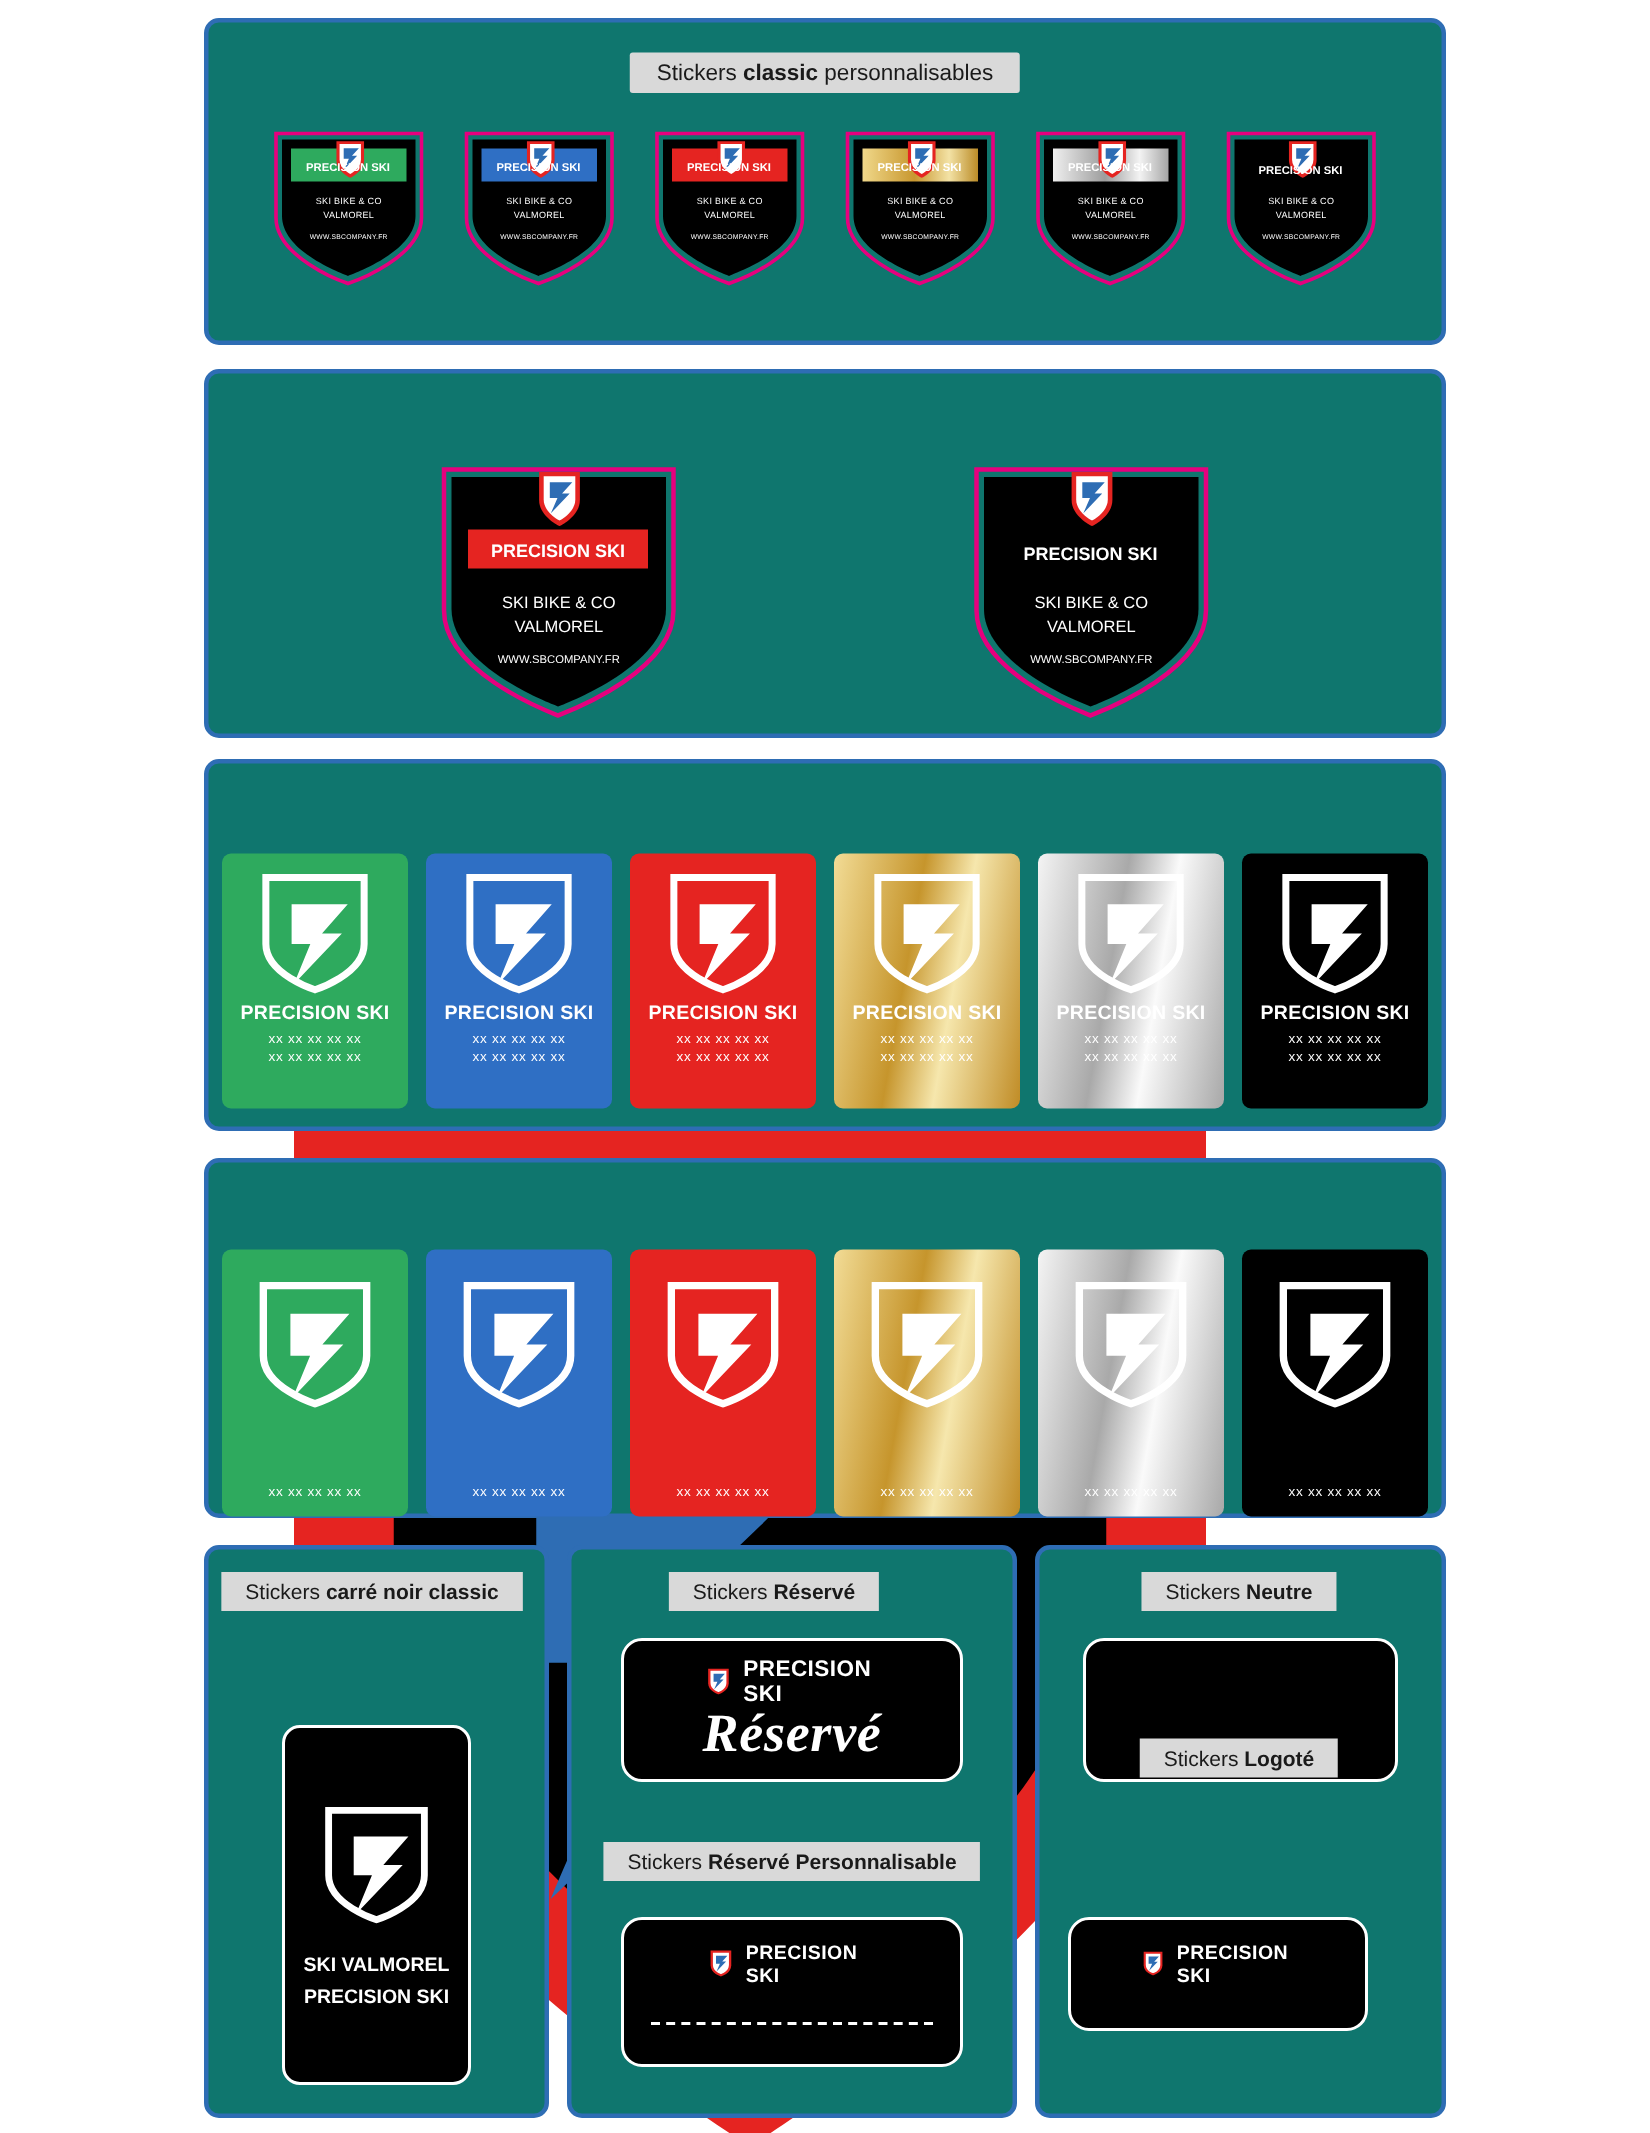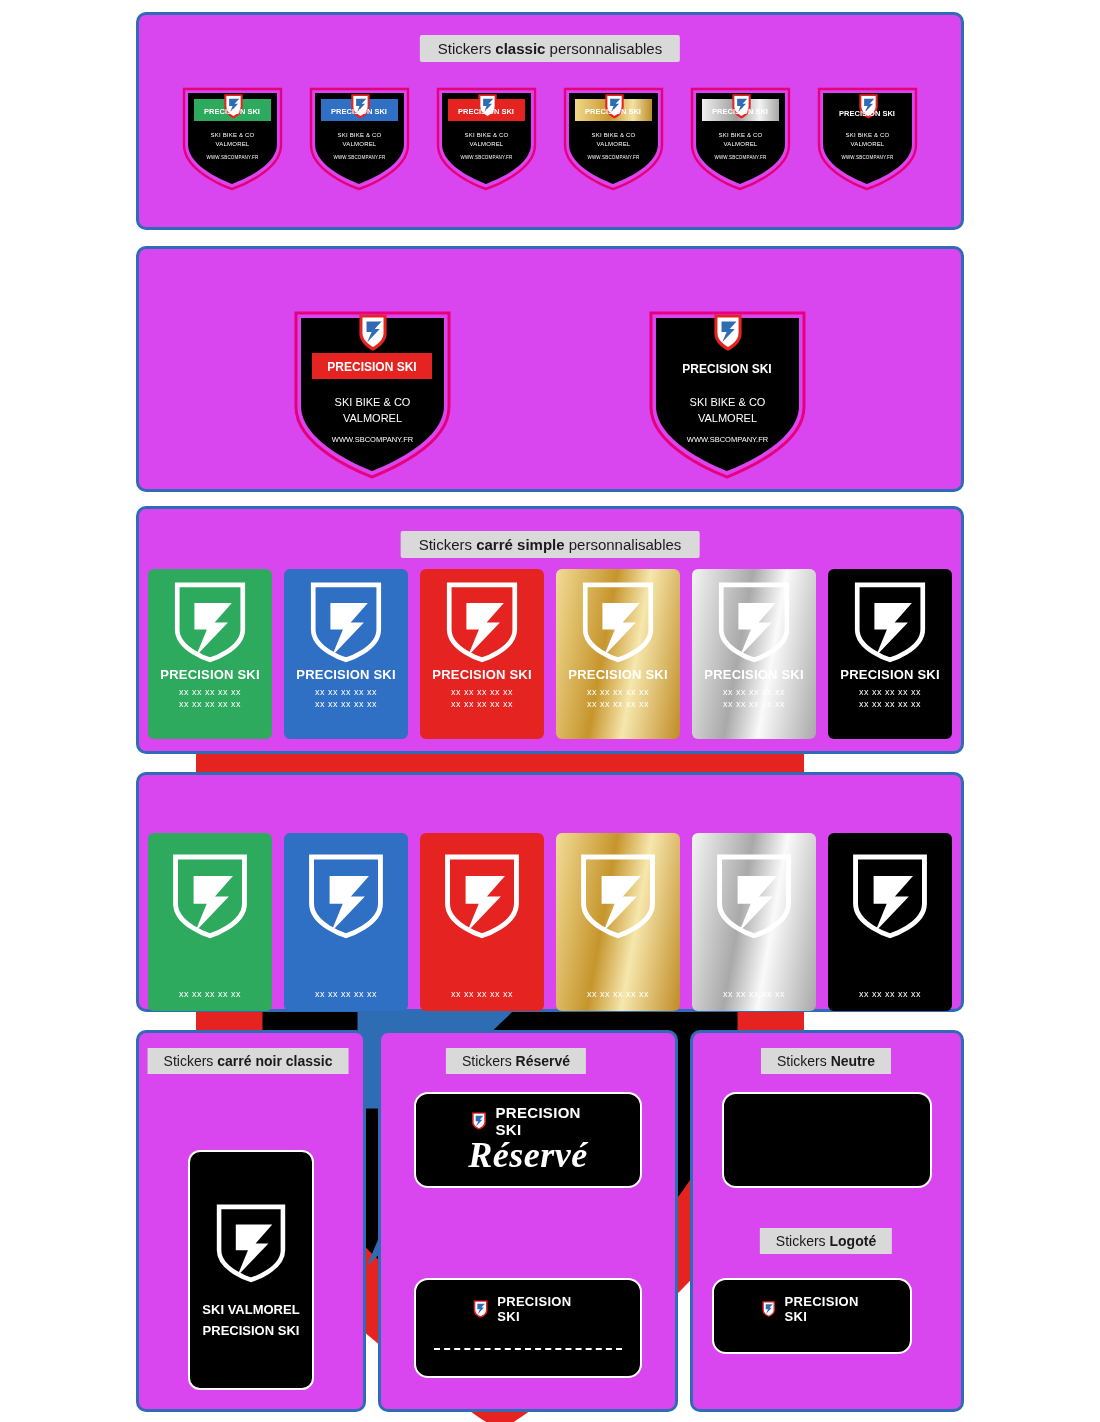--- a/index.html
+++ b/index.html
@@ -23,21 +23,21 @@
     top: 700px;
     width: 760px;
     height: 760px;
     z-index: 0;
     pointer-events: none;
   }
 
   
   .panel {
     position: absolute;
-    background: #d946ef;
+    background: #0f766e;
     border: 3px solid #2e6db4;
     border-radius: 10px;
     z-index: 2;
   }
   .panel-title {
     position: absolute;
     left: 50%;
     transform: translateX(-50%);
     background: #d9d9d9;
     color: #1a1a1a;
@@ -392,23 +392,20 @@
         <div class="sb-text" style="top:88px;">
           <span>SKI BIKE &amp; CO</span><br>
           <span>VALMOREL</span>
         </div>
         <div class="sb-url" style="top:128px;">WWW.SBCOMPANY.FR</div>
       </div>
     </div>
   </div>
 
   <div class="panel" style="left:136px; top:506px; width:828px; height:248px;">
-    <div class="panel-title" style="top:22px;">
-      <span>Stickers </span><b>carré simple</b><span> personnalisables</span>
-    </div>
 
     <div class="sq-row" style="top:60px;">
 
       <div class="sq" style="background:#2eaa5e;">
         <svg width="78" height="82" viewBox="0 0 100 105">
           <path d="M8 5 H92 V62 C92 88 50 101 50 101 C50 101 8 88 8 62 Z" fill="none" stroke="#ffffff" stroke-width="6"></path>
           <path d="M30 28 H78 L56 53 H73 L32 96 L46 62 H30 Z" fill="#ffffff"></path>
         </svg>
         <div class="sq-brand" style="color:#ffffff;">PRECISION SKI</div>
         <div class="sq-code" style="color:#ffffff;">
@@ -552,41 +549,44 @@
       <svg width="22" height="24" viewBox="0 0 100 110">
         <path d="M10 5 H90 V62 C90 94 50 105 50 105 C50 105 10 94 10 62 Z" fill="#e52421"></path>
         <path d="M19 13 H81 V61 C81 87 50 96 50 96 C50 96 19 87 19 61 Z" fill="#ffffff"></path>
         <path d="M31 25 H75 L55 47 H70 L33 86 L46 56 H31 Z" fill="#2e6db4"></path>
       </svg>
       <span>PRECISION SKI</span>
     </div>
     <div class="reserve-word" style="position:absolute; left:0; right:0; top:40px;">Réservé</div>
   </div>
 
+  <div class="mini-title" style="left:528px; top:1228px;">
+    <span>Stickers </span><b>Réservé Personnalisable</b>
+  </div>
   <div class="dash-card" style="left:414px; top:1278px; width:228px; height:100px;">
     <div class="brandline small" style="position:absolute; left:50%; transform:translateX(-50%); top:14px;">
       <svg width="20" height="22" viewBox="0 0 100 110">
         <path d="M10 5 H90 V62 C90 94 50 105 50 105 C50 105 10 94 10 62 Z" fill="#e52421"></path>
         <path d="M19 13 H81 V61 C81 87 50 96 50 96 C50 96 19 87 19 61 Z" fill="#ffffff"></path>
         <path d="M31 25 H75 L55 47 H70 L33 86 L46 56 H31 Z" fill="#2e6db4"></path>
       </svg>
       <span>PRECISION SKI</span>
     </div>
     <div class="dash-line"></div>
   </div>
 
   <div class="panel" style="left:690px; top:1030px; width:274px; height:382px;">
   </div>
   <div class="mini-title" style="left:826px; top:1048px;">
     <span>Stickers </span><b>Neutre</b>
   </div>
   <div class="dash-card" style="left:722px; top:1092px; width:210px; height:96px; border-color:#ffffff;">
   </div>
 
-  <div class="mini-title" style="left:826px; top:1228px;">
+  <div class="mini-title" style="left:826px; top:1159px;">
     <span>Stickers </span><b>Logoté</b>
   </div>
   <div class="dash-card" style="left:712px; top:1278px; width:200px; height:76px;">
     <div class="brandline small" style="position:absolute; left:50%; transform:translateX(-50%); top:14px;">
       <svg width="20" height="22" viewBox="0 0 100 110">
         <path d="M10 5 H90 V62 C90 94 50 105 50 105 C50 105 10 94 10 62 Z" fill="#e52421"></path>
         <path d="M19 13 H81 V61 C81 87 50 96 50 96 C50 96 19 87 19 61 Z" fill="#ffffff"></path>
         <path d="M31 25 H75 L55 47 H70 L33 86 L46 56 H31 Z" fill="#2e6db4"></path>
       </svg>
       <span>PRECISION SKI</span>

